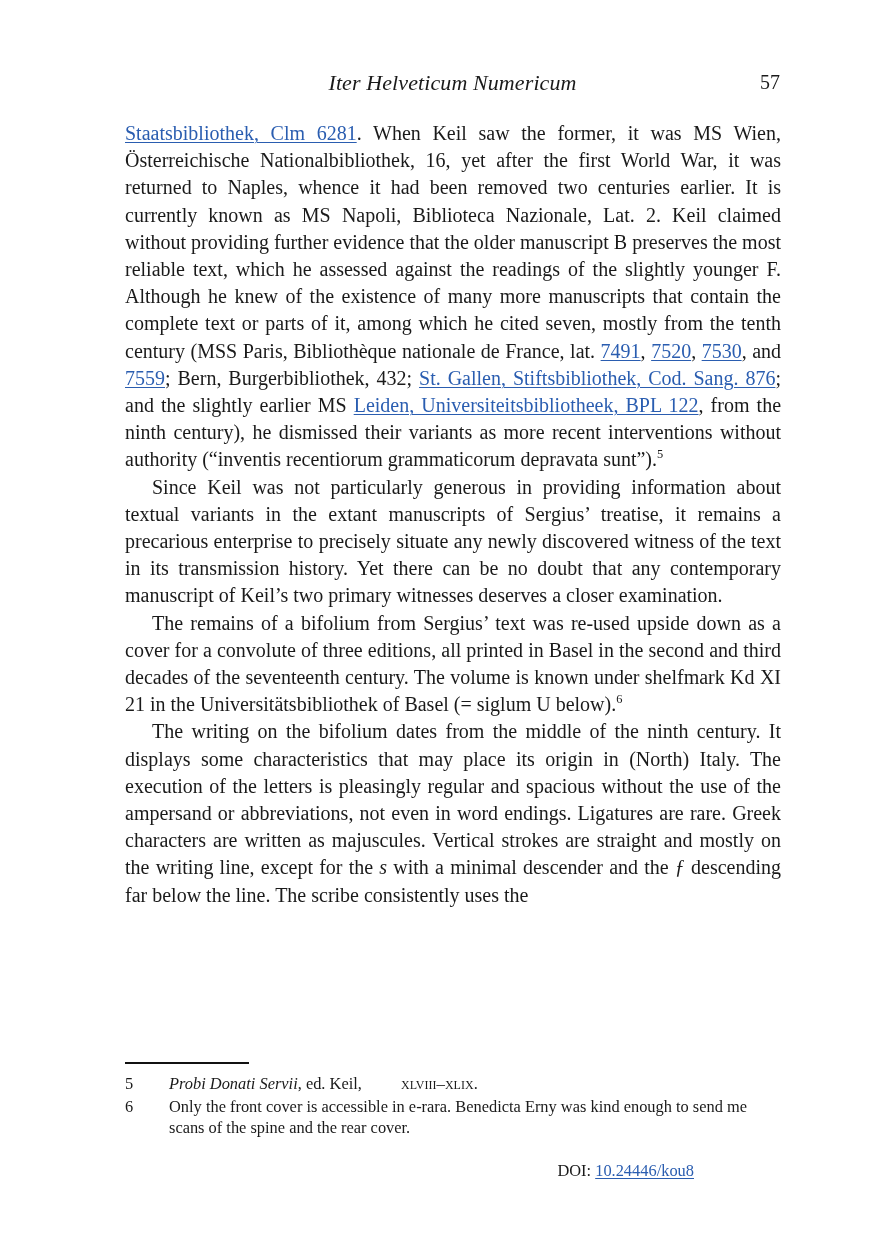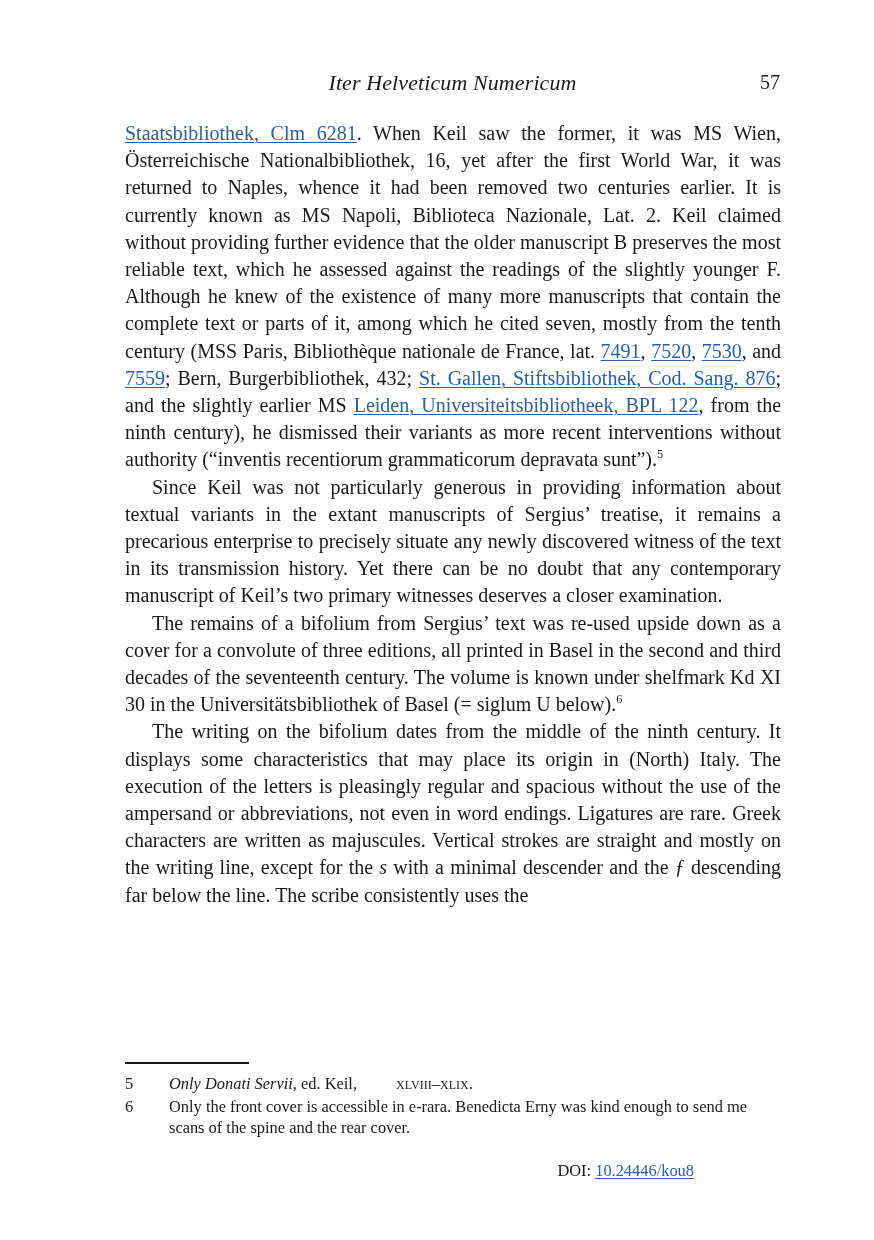--- a/index.html
+++ b/index.html
@@ -152,31 +152,31 @@
     <div class="running-head-title">Iter Helveticum Numericum</div>
     <div class="running-head-page">57</div>
   </div>
 
   <div class="textblock">
 
     <p class="para"><a class="link" href="#">Staatsbibliothek, Clm 6281</a><span>. When Keil saw the former, it was MS Wien, Österreichische Nationalbibliothek, 16, yet after the first World War, it was returned to Naples, whence it had been removed two centuries earlier. It is currently known as MS Napoli, Biblioteca Nazionale, Lat. 2. Keil claimed without providing further evidence that the older manuscript B preserves the most reliable text, which he assessed against the readings of the slightly younger F. Although he knew of the existence of many more manuscripts that contain the complete text or parts of it, among which he cited seven, mostly from the tenth century (MSS Paris, Bibliothèque nationale de France, lat. </span><a class="link" href="#">7491</a><span>, </span><a class="link" href="#">7520</a><span>, </span><a class="link" href="#">7530</a><span>, and </span><a class="link" href="#">7559</a><span>; Bern, Burgerbibliothek, 432; </span><a class="link" href="#">St. Gallen, Stiftsbibliothek, Cod. Sang. 876</a><span>; and the slightly earlier MS </span><a class="link" href="#">Leiden, Universiteitsbibliotheek, BPL 122</a><span>, from the ninth century), he dismissed their variants as more recent interventions without authority (“inventis recentiorum grammaticorum depravata sunt”).</span><sup class="fnref">5</sup></p>
 
     <p class="para indent"><span>Since Keil was not particularly generous in providing information about textual variants in the extant manuscripts of Sergius’ treatise, it remains a precarious enterprise to precisely situate any newly discovered witness of the text in its transmission history. Yet there can be no doubt that any contemporary manuscript of Keil’s two primary witnesses deserves a closer examination.</span></p>
 
-    <p class="para indent"><span>The remains of a bifolium from Sergius’ text was re-used upside down as a cover for a convolute of three editions, all printed in Basel in the second and third decades of the seventeenth century. The volume is known under shelfmark Kd XI 30 in the Universitätsbibliothek of Basel (= siglum U below).</span><sup class="fnref">6</sup></p>
+    <p class="para indent"><span>The remains of a bifolium from Sergius’ text was re-used upside down as a cover for a convolute of three editions, all printed in Basel in the second and third decades of the seventeenth century. The volume is known under shelfmark Kd XI 21 in the Universitätsbibliothek of Basel (= siglum U below).</span><sup class="fnref">6</sup></p>
 
     <p class="para indent"><span>The writing on the bifolium dates from the middle of the ninth century. It displays some characteristics that may place its origin in (North) Italy. The execution of the letters is pleasingly regular and spacious without the use of the ampersand or abbreviations, not even in word endings. Ligatures are rare. Greek characters are written as majuscules. Vertical strokes are straight and mostly on the writing line, except for the </span><i>s</i><span> with a minimal descender and the </span><i>ƒ</i><span> descending far below the line. The scribe consistently uses the</span></p>
 
   </div>
 
   <div class="footnotes">
     <div class="fn-rule"></div>
 
     <div class="fn">
-      <span class="fn-num">5</span><i>Only Donati Servii</i><span>, ed. Keil, </span><span class="smallcaps">xlviii–xlix</span><span>.</span>
+      <span class="fn-num">5</span><i>Probi Donati Servii</i><span>, ed. Keil, </span><span class="smallcaps">xlviii–xlix</span><span>.</span>
     </div>
 
     <div class="fn">
       <span class="fn-num">6</span><span>Only the front cover is accessible in e-rara. Benedicta Erny was kind enough to send me scans of the spine and the rear cover.</span>
     </div>
   </div>
 
   <div class="doi">
     <span class="doi-label">DOI:</span>&nbsp;<a class="doi-value" href="#">10.24446/kou8</a>
   </div>

